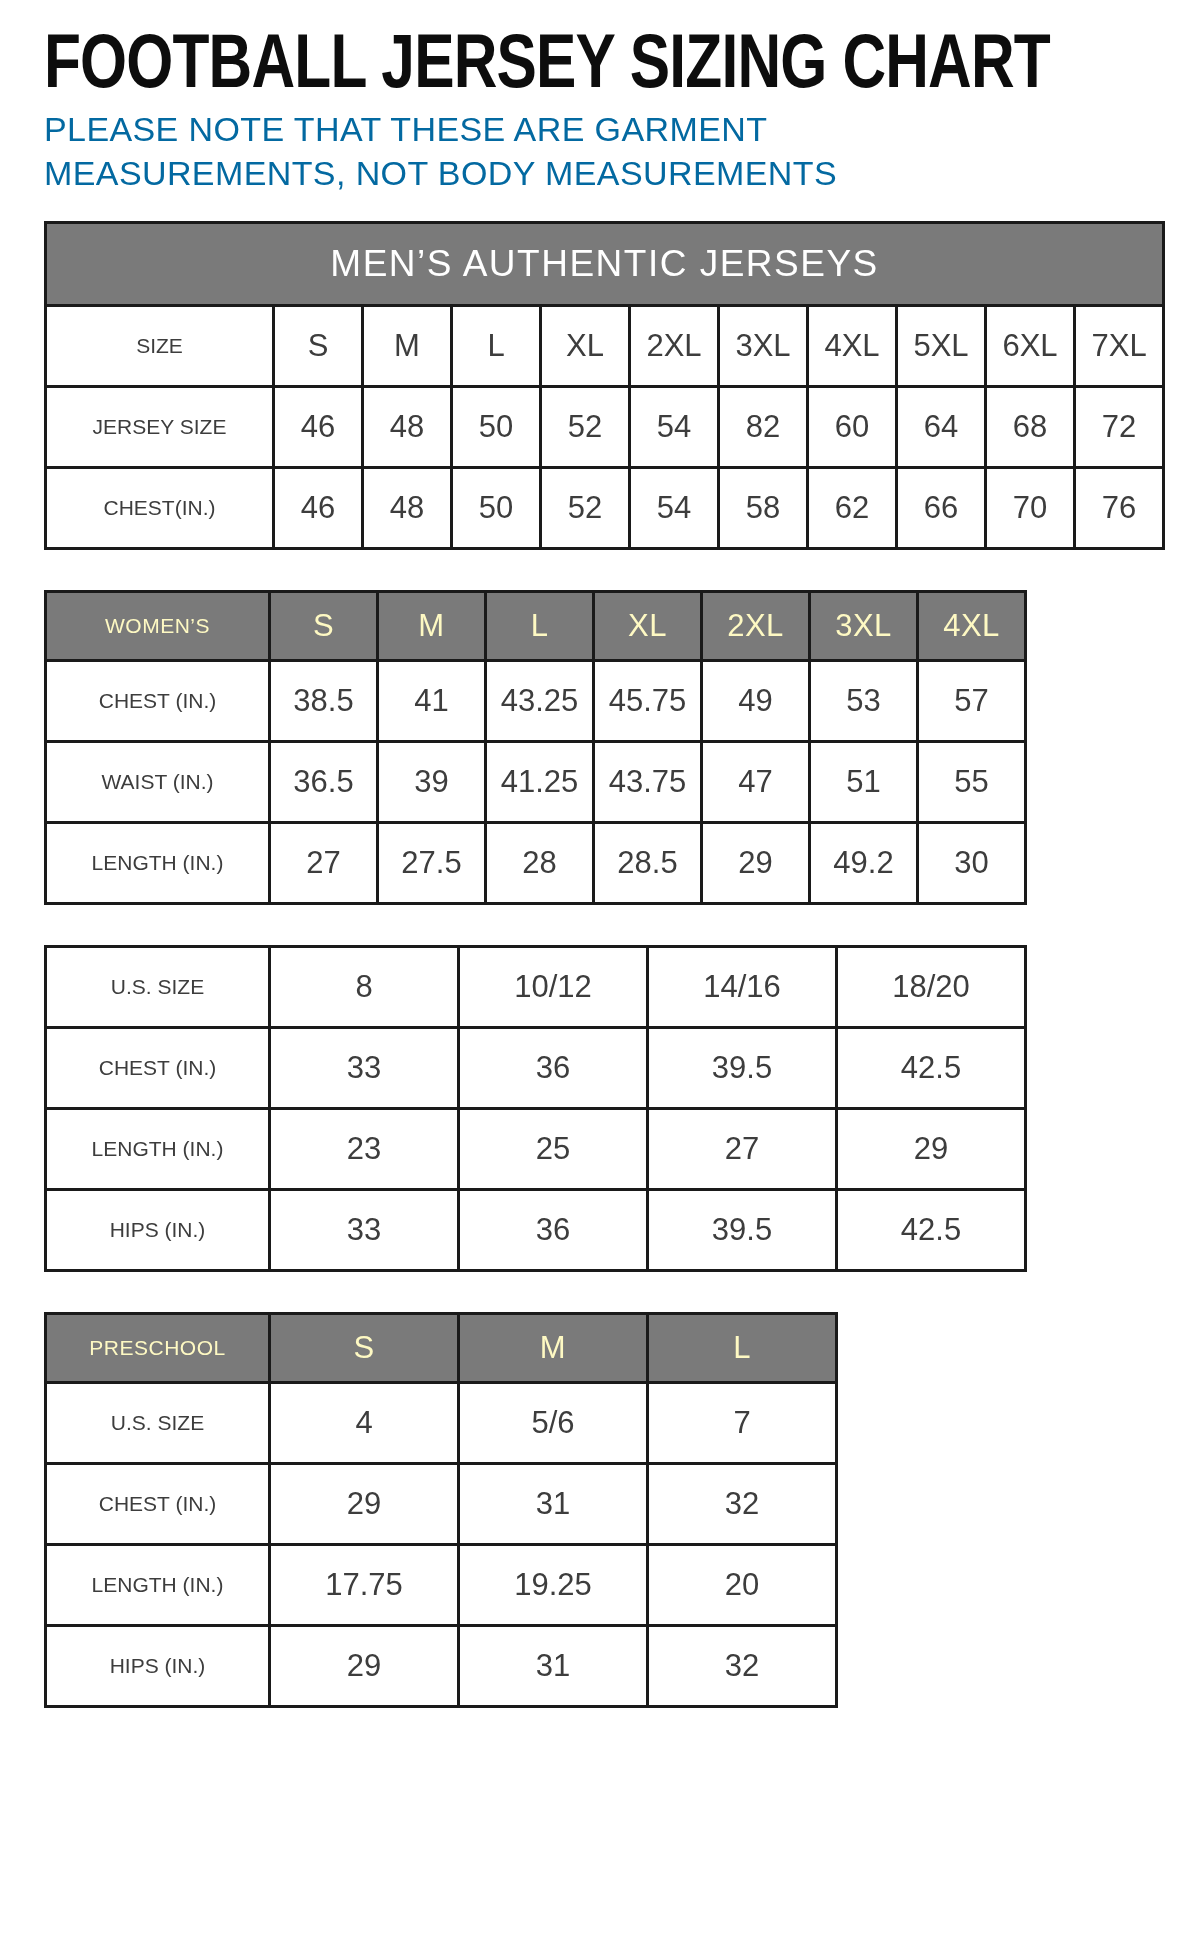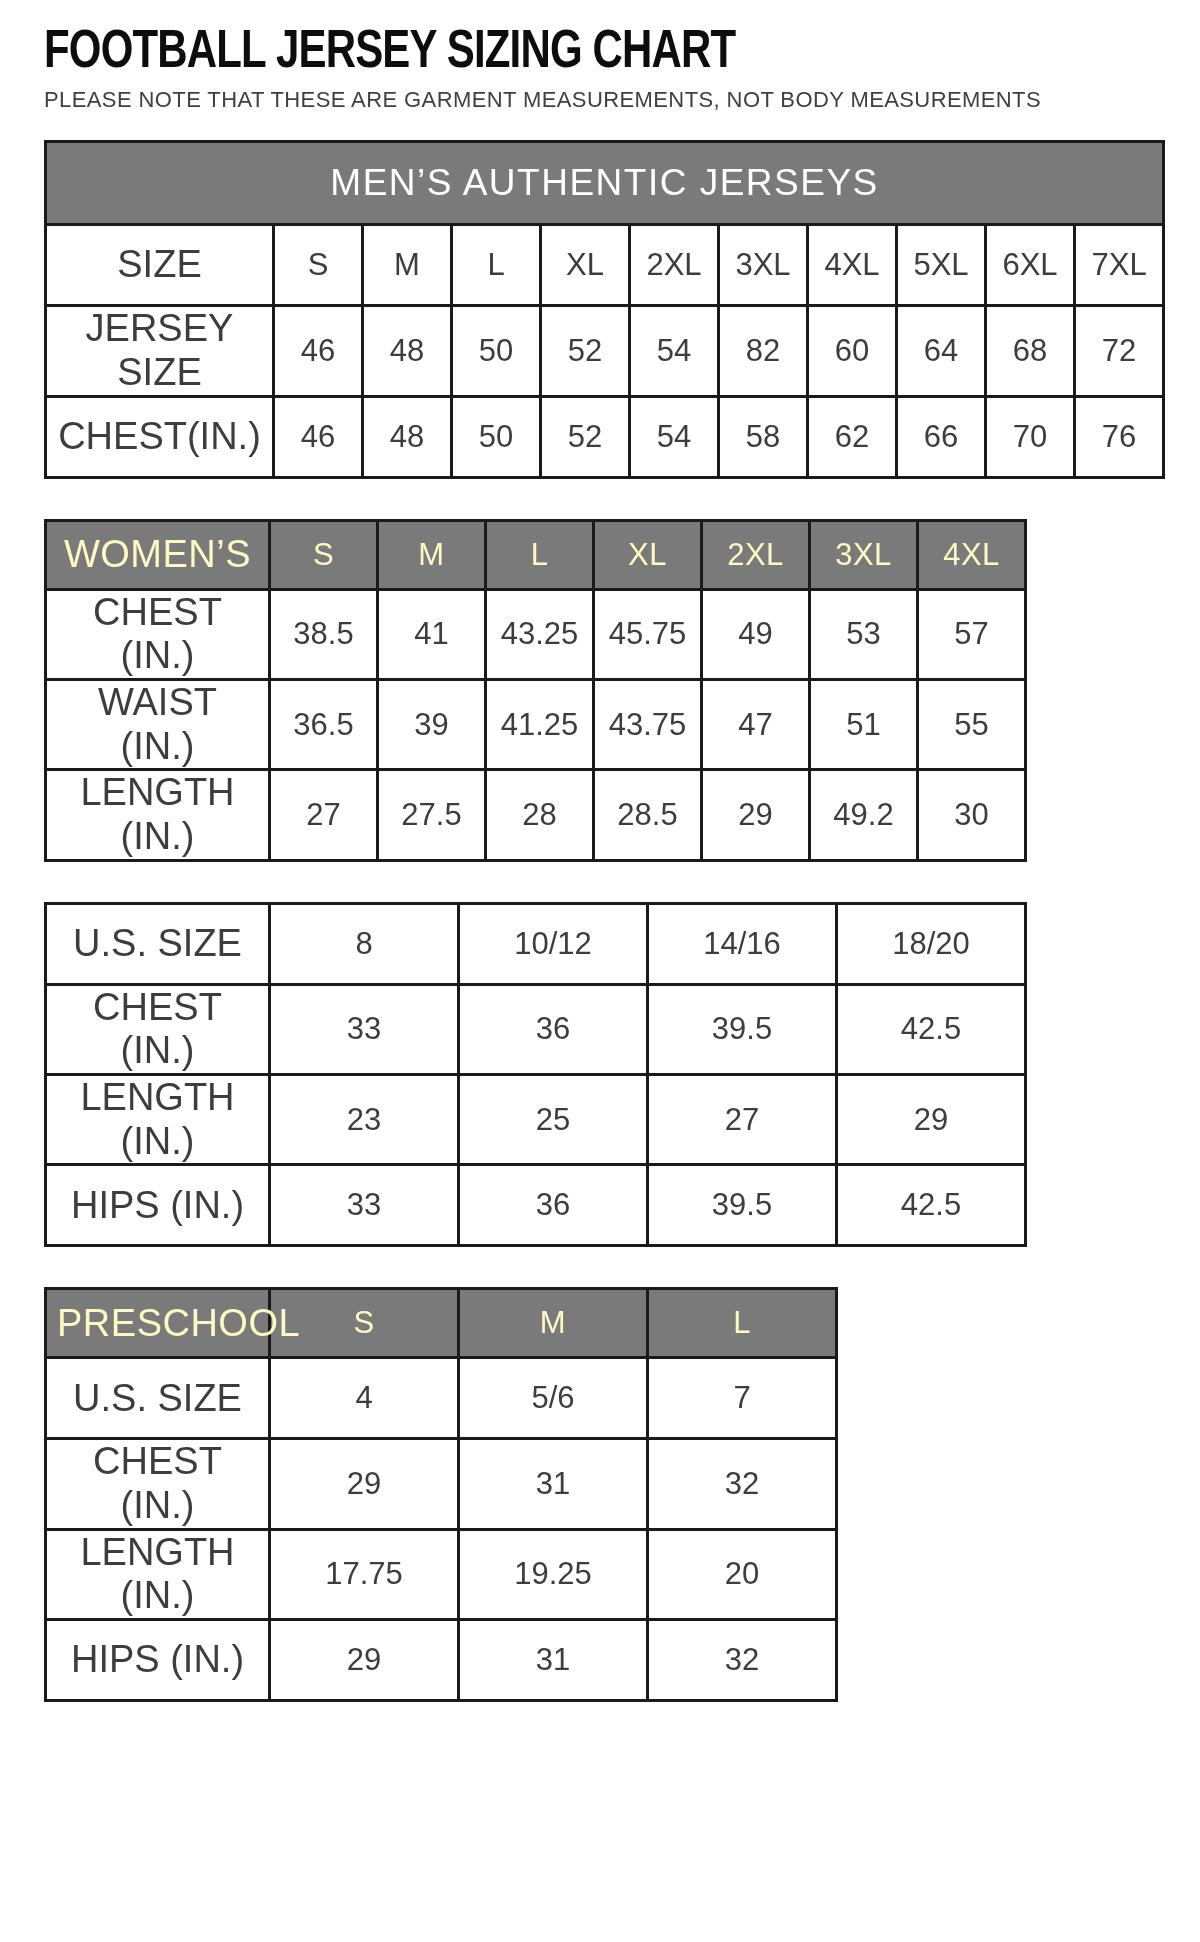--- a/index.html
+++ b/index.html
@@ -11,35 +11,35 @@
   body {
     width: 1200px;
     height: 1942px;
     overflow: hidden;
   }
   .page {
     padding: 24px 44px 0 44px;
   }
   h1.title {
     margin: 0 0 12px 0;
-    font-size: 50px;
+    font-size: 72px;
     line-height: 1.0;
     font-weight: bold;
     color: #0d0d0d;
     white-space: nowrap;
   }
   h1.title span {
     display: inline-block;
     transform: scaleX(0.84) scaleY(1.06);
     transform-origin: 0 50%;
     letter-spacing: -1px;
   }
   .note {
-    color: #404040;
-    font-size: 22px;
+    color: #0369a1;
+    font-size: 34px;
     line-height: 1.28;
     letter-spacing: 0.4px;
     max-width: 1010px;
     margin: 12px 0 26px 0;
   }
   table.tbl {
     border-collapse: collapse;
     table-layout: fixed;
     margin: 0 0 40px 0;
   }
@@ -79,21 +79,21 @@
     font-size: 31px;
     letter-spacing: 0.5px;
     height: 66px;
   }
   .tbl td {
     font-size: 31px;
     height: 78px;
     background: #ffffff;
   }
   .tbl td.label, .tbl th.label {
-    font-size: 38px;
+    font-size: 21px;
     line-height: 1.15;
     padding: 0 10px;
   }
 </style>
 </head>
 <body>
 
 <div class="page">
 
   <h1 class="title"><span>FOOTBALL JERSEY SIZING CHART</span></h1>

